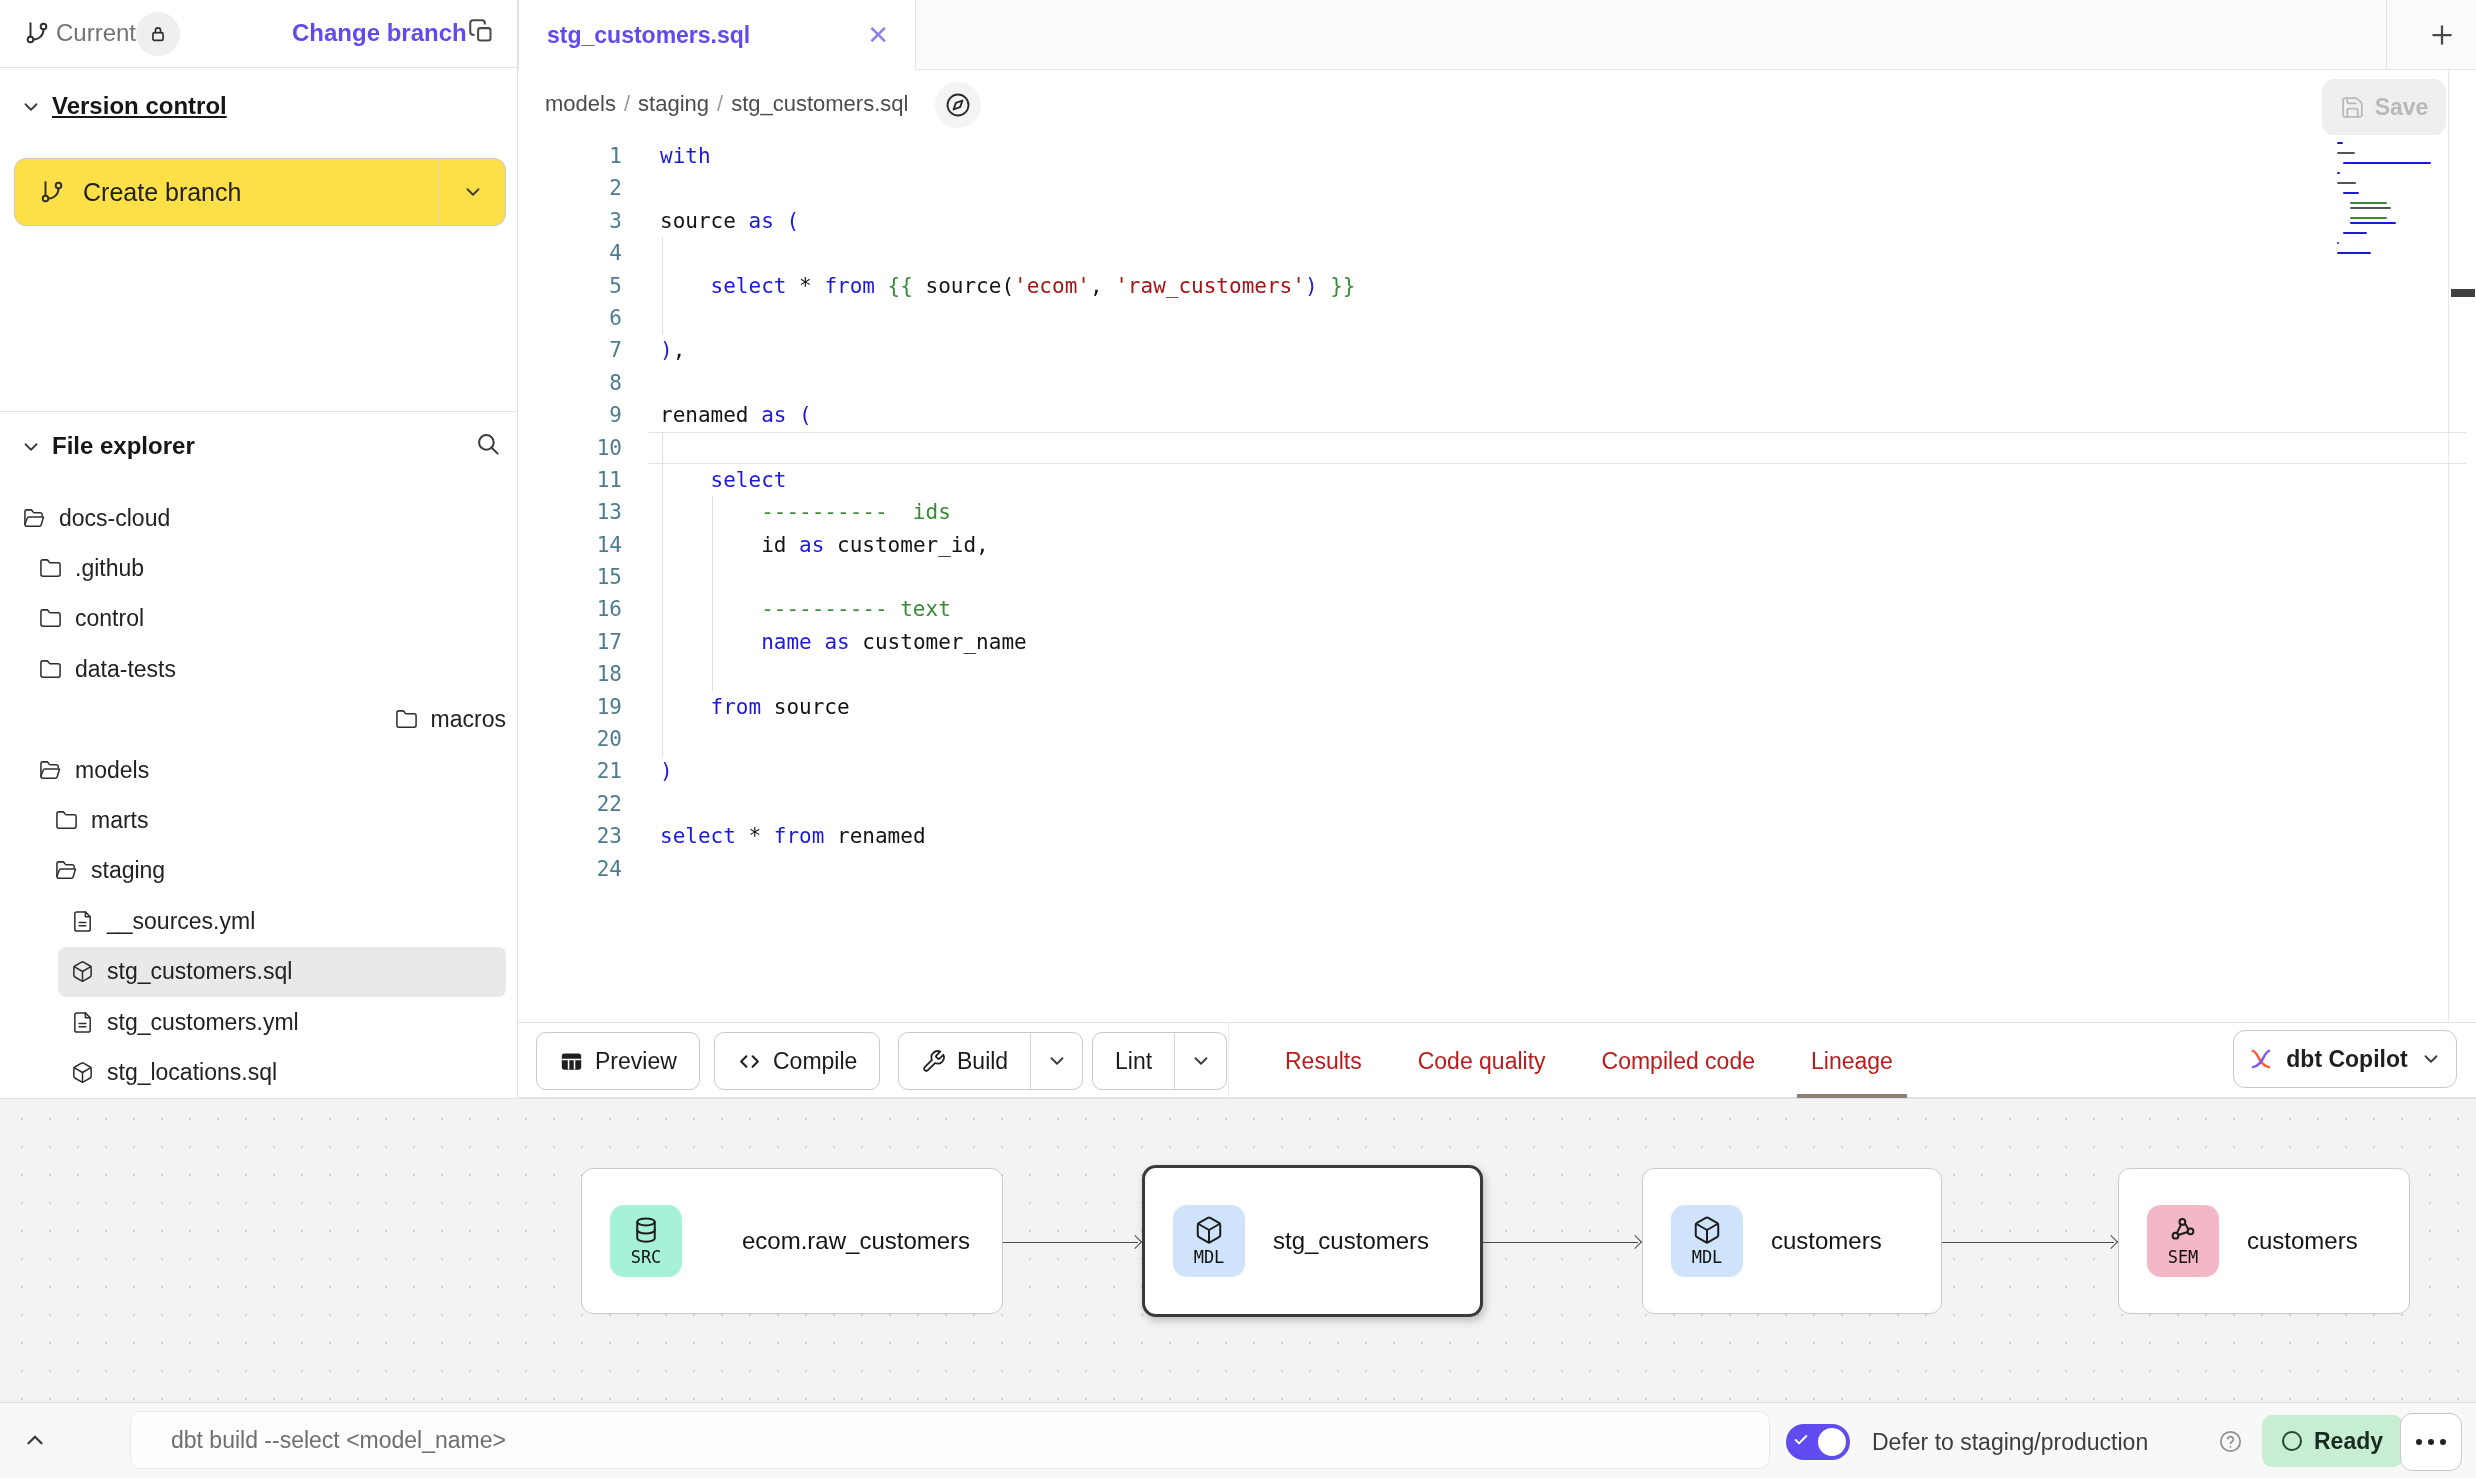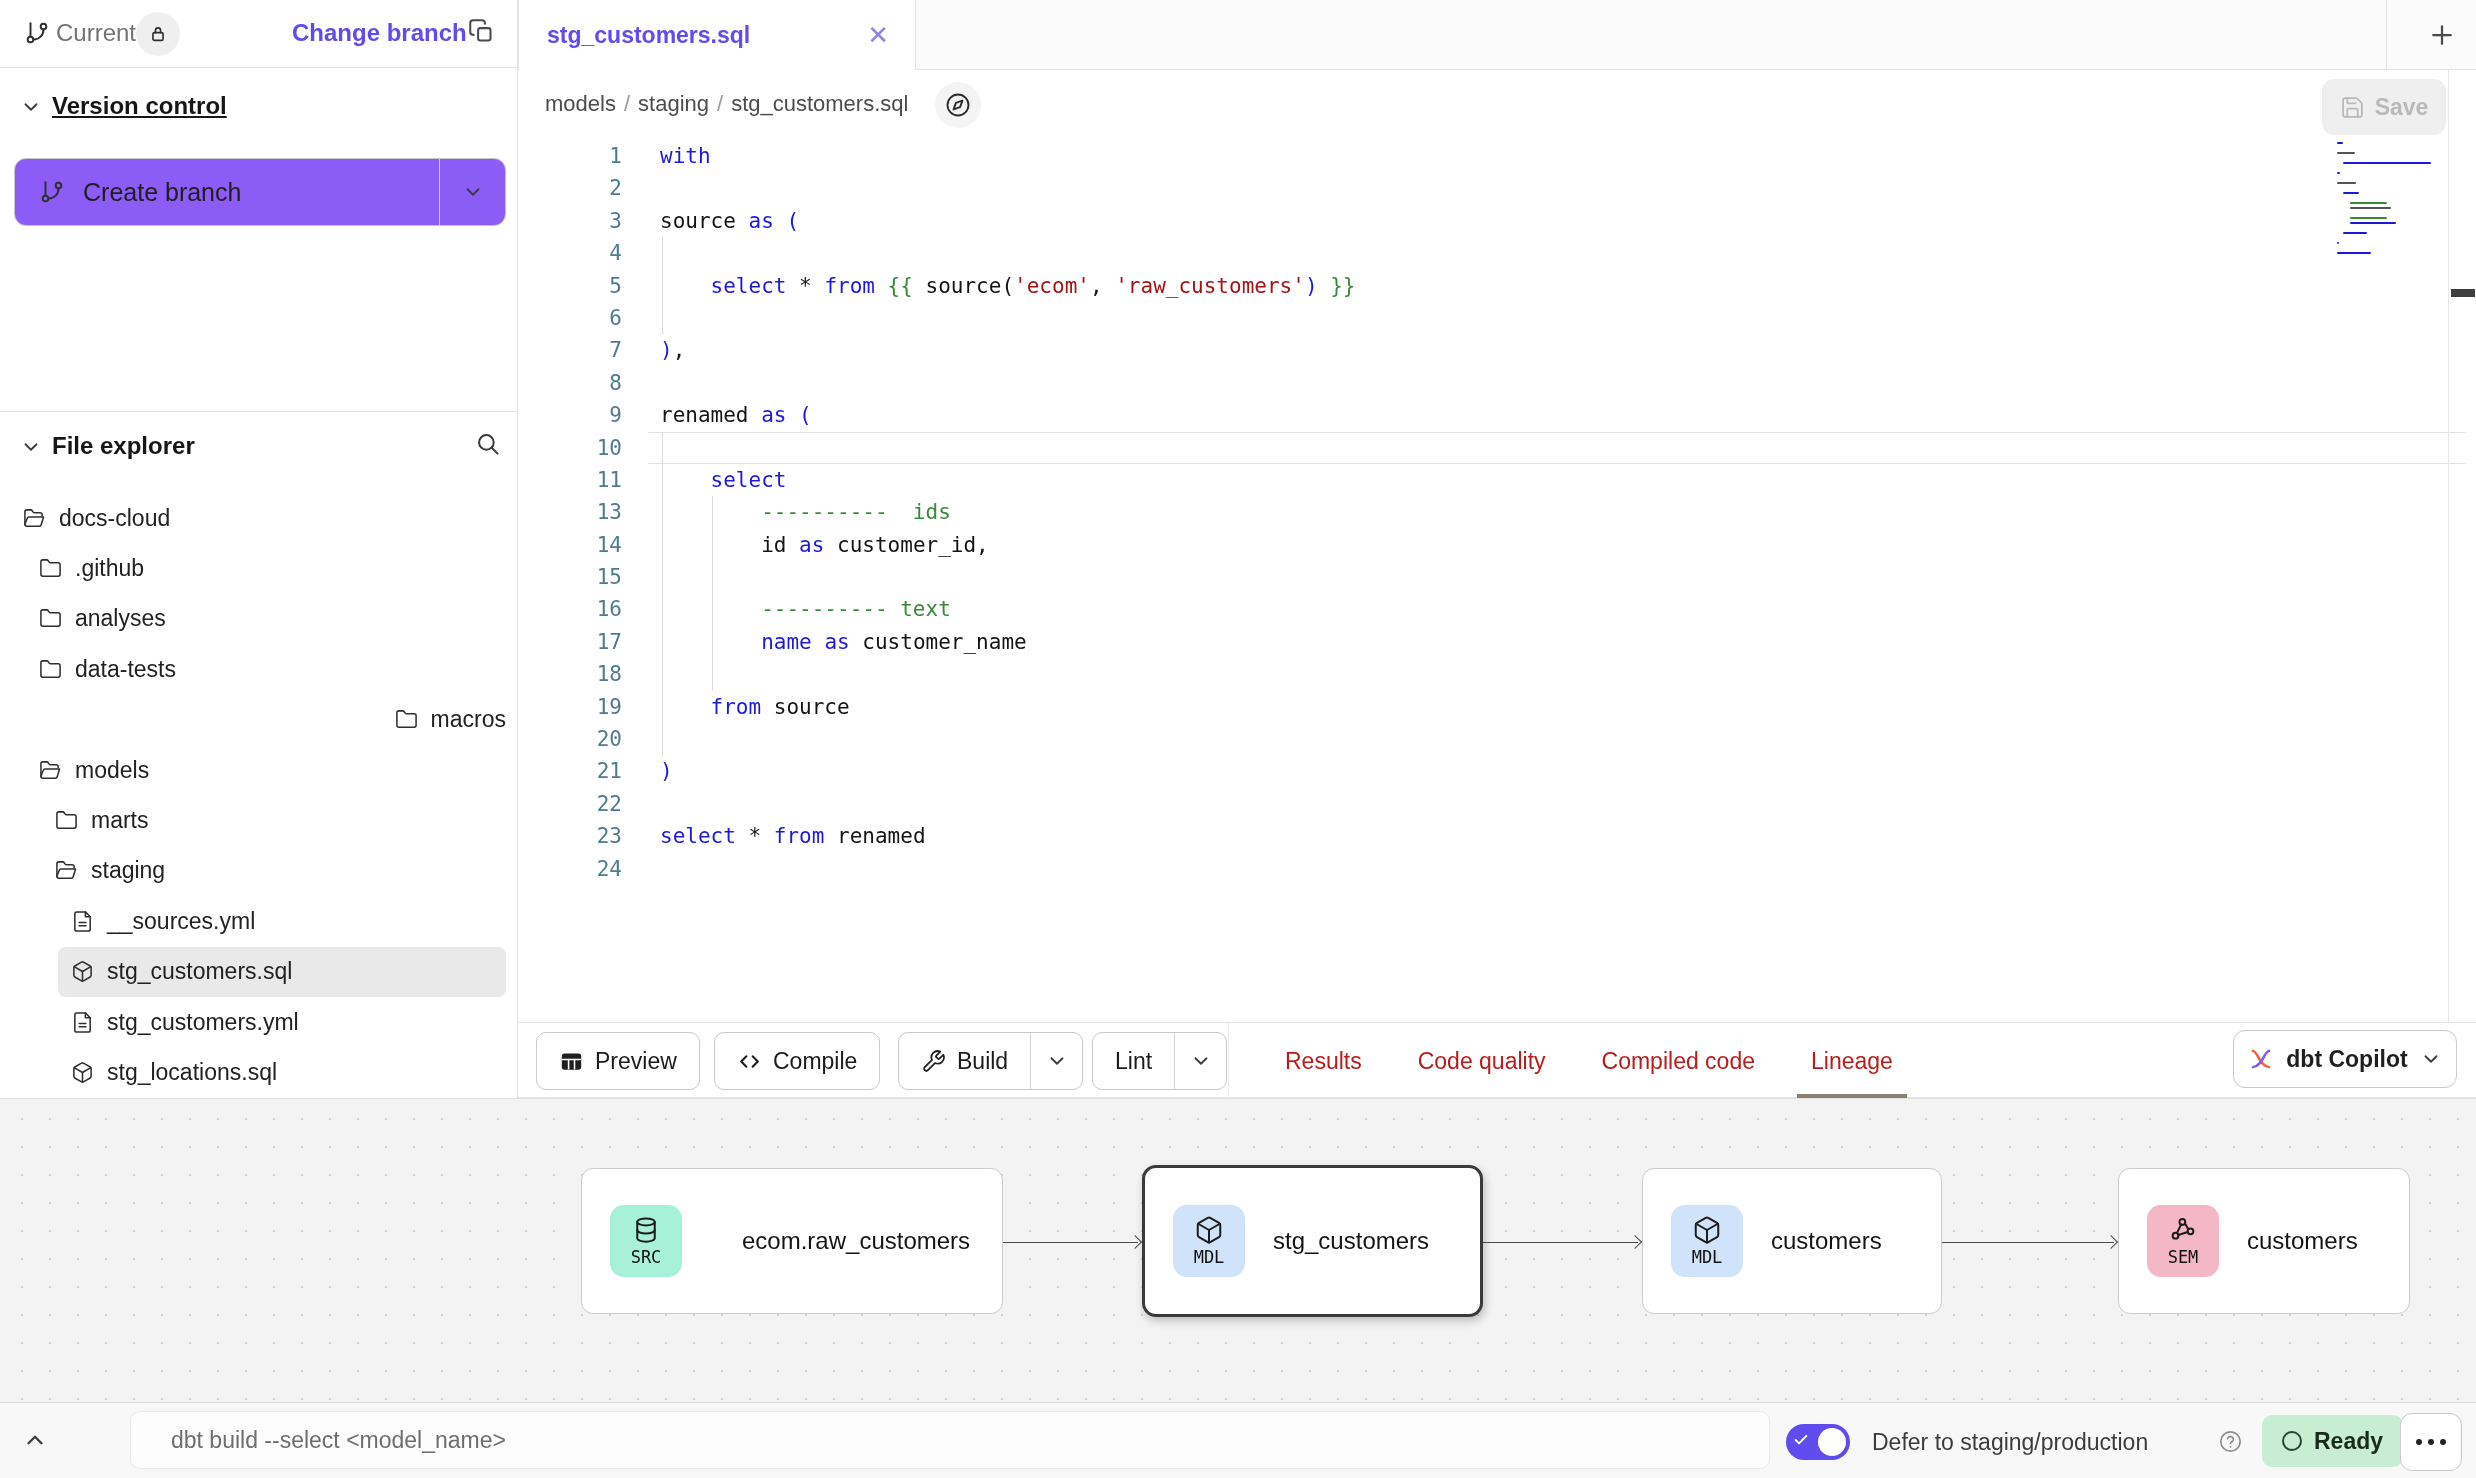--- a/index.html
+++ b/index.html
@@ -13,21 +13,21 @@
   .abs{position:absolute;}
   svg{display:block;}
 
   
   .sidebar{position:absolute;left:0;top:0;width:518px;height:1402px;background:#fff;border-right:1px solid #e2e2e2;}
   .topbar{position:absolute;left:0;top:0;width:100%;height:68px;border-bottom:1px solid var(--border);}
   .branch-name{position:absolute;left:56px;top:19px;font-size:24px;color:#737373;}
   .lock-badge{position:absolute;left:136px;top:12px;width:44px;height:44px;border-radius:50%;background:#efefef;display:flex;align-items:center;justify-content:center;}
   .change-branch{position:absolute;left:292px;top:19px;font-size:24px;font-weight:700;color:var(--accent);cursor:pointer;}
   .sec-head{position:absolute;font-size:24px;font-weight:700;color:#161616;}
-  .create-branch{position:absolute;left:14px;top:158px;width:492px;height:68px;border:1.5px solid var(--btn-border);border-radius:12px;display:flex;align-items:center;background:#8b5cf6;}
+  .create-branch{position:absolute;left:14px;top:158px;width:492px;height:68px;border:1.5px solid var(--btn-border);border-radius:12px;display:flex;align-items:center;background:#fde047;}
   .create-branch .lbl{font-size:25px;margin-left:18px;}
   .cb-split{margin-left:auto;height:100%;width:66px;border-left:1px solid #d7d7d7;display:flex;align-items:center;justify-content:center;}
   .fe-divider{position:absolute;left:0;top:411px;width:100%;border-top:1px solid var(--border);}
   .tree{position:absolute;left:0;top:493px;width:518px;}
   .trow{height:50.4px;display:flex;align-items:center;font-size:23px;color:#222;}
   .trow .ic{margin-right:13px;flex:0 0 auto;}
   .trow.sel{background:#e9e9e9;border-radius:8px;}
 
   
   .main{position:absolute;left:518px;top:0;width:1958px;height:1402px;}
@@ -180,21 +180,21 @@
             </svg>
           </span>
           <span>.github</span>
         </div>
         <div class="trow" style="margin-left: 26px; margin-right: 12px; padding-left: 13px;">
           <span class="ic">
             <svg width="23" height="23" viewBox="0 0 24 24" fill="none" stroke="#2f2f2f" stroke-width="1.6" stroke-linecap="round" stroke-linejoin="round">
               <path d="M20 20a2 2 0 0 0 2-2V8a2 2 0 0 0-2-2h-7.9a2 2 0 0 1-1.69-.9L9.6 3.9A2 2 0 0 0 7.93 3H4a2 2 0 0 0-2 2v13a2 2 0 0 0 2 2Z"></path>
             </svg>
           </span>
-          <span>analyses</span>
+          <span>control</span>
         </div>
         <div class="trow" style="margin-left: 26px; margin-right: 12px; padding-left: 13px;">
           <span class="ic">
             <svg width="23" height="23" viewBox="0 0 24 24" fill="none" stroke="#2f2f2f" stroke-width="1.6" stroke-linecap="round" stroke-linejoin="round">
               <path d="M20 20a2 2 0 0 0 2-2V8a2 2 0 0 0-2-2h-7.9a2 2 0 0 1-1.69-.9L9.6 3.9A2 2 0 0 0 7.93 3H4a2 2 0 0 0-2 2v13a2 2 0 0 0 2 2Z"></path>
             </svg>
           </span>
           <span>data-tests</span>
         </div>
         <div class="trow" style="margin-left: 26px; margin-right: 12px; padding-left: 13px; justify-content: flex-end;">

